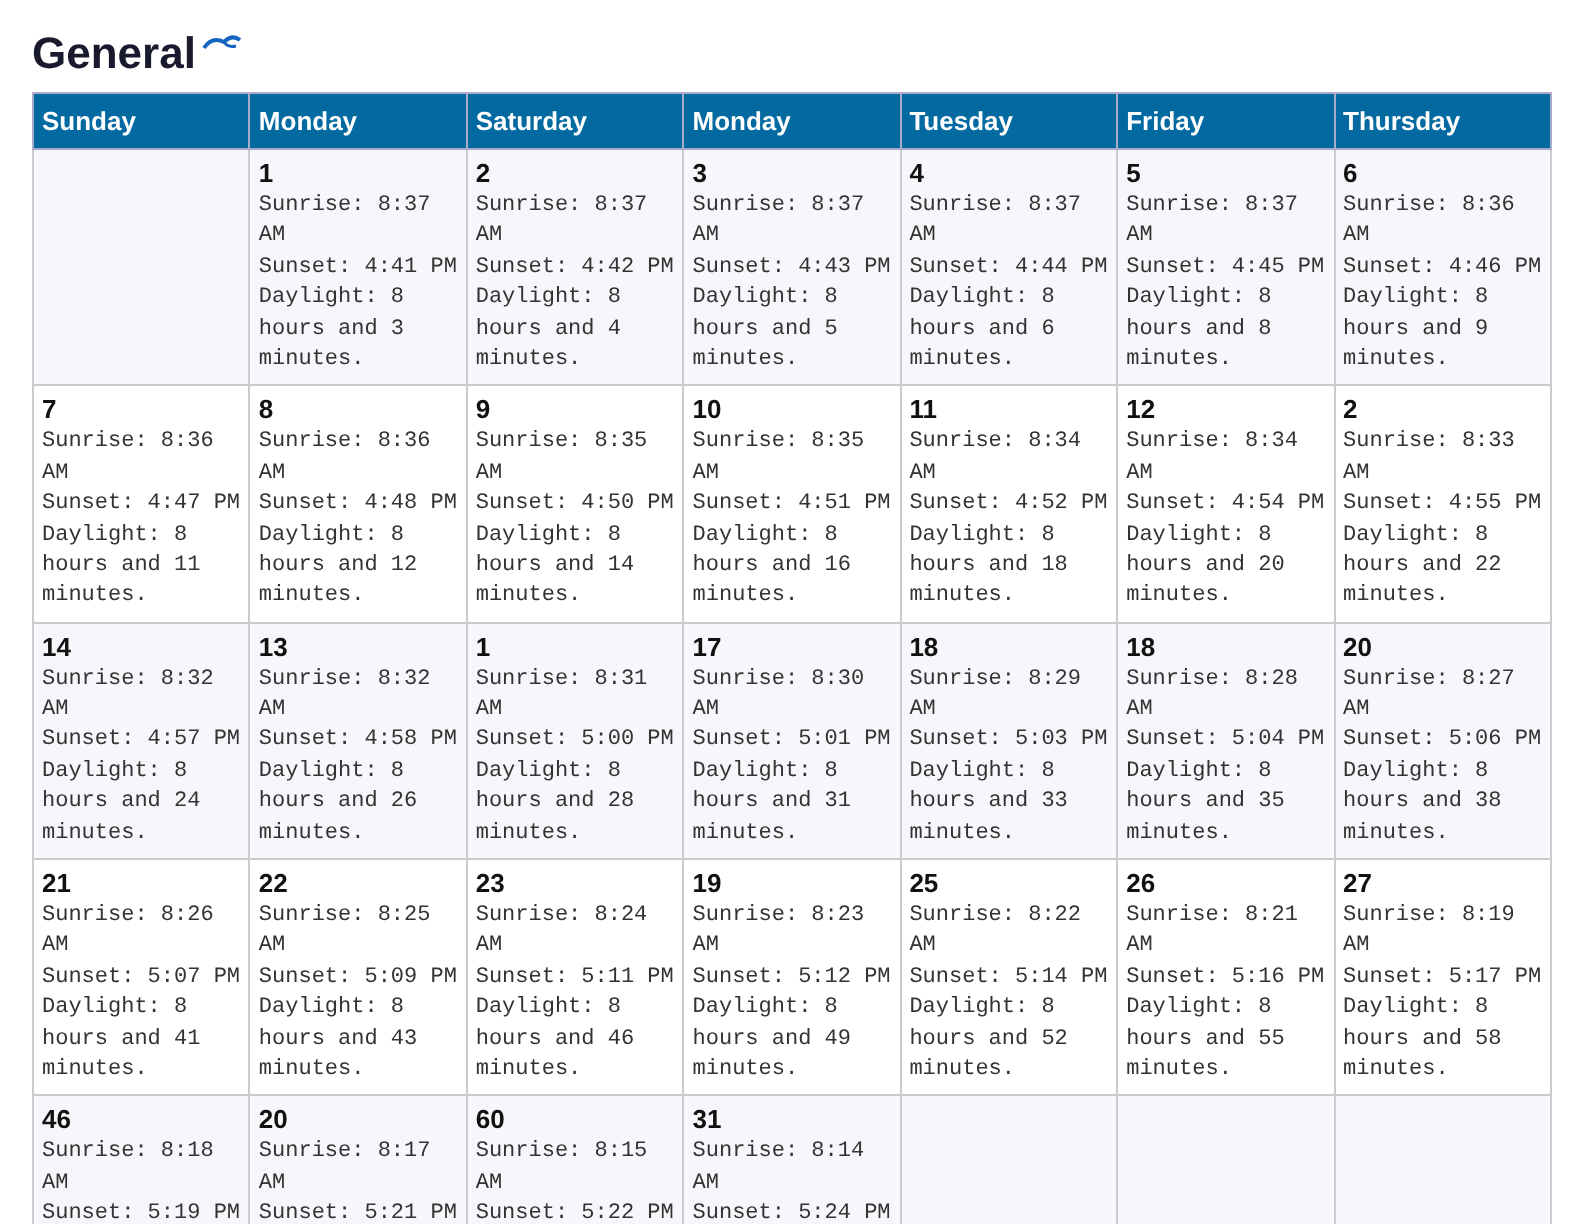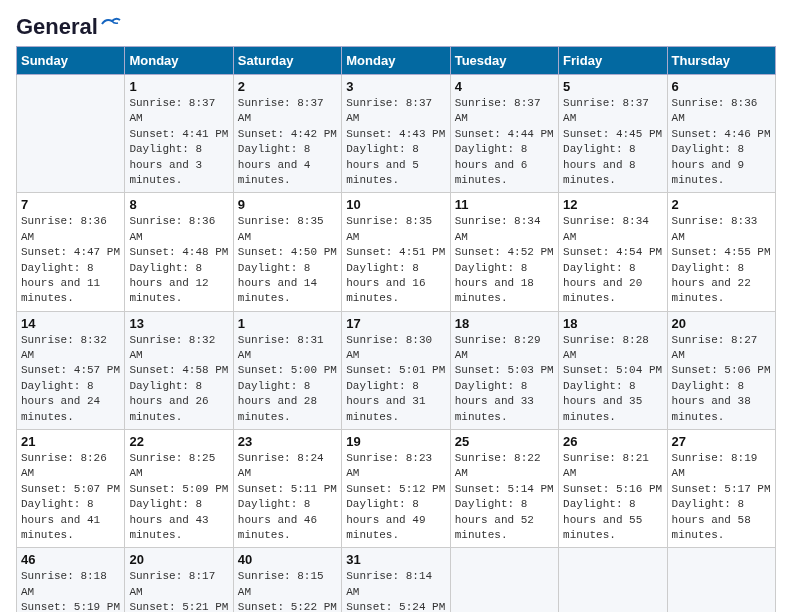--- a/index.html
+++ b/index.html
@@ -234,21 +234,21 @@
       <tr>
         <td>
           <span class="day-num">46</span>
           <div class="day-info">Sunrise: 8:18 AM<br>Sunset: 5:19 PM<br>Daylight: 9 hours and 1 minute.</div>
         </td>
         <td>
           <span class="day-num">20</span>
           <div class="day-info">Sunrise: 8:17 AM<br>Sunset: 5:21 PM<br>Daylight: 9 hours and 4 minutes.</div>
         </td>
         <td>
-          <span class="day-num">40</span>
+          <span class="day-num">60</span>
           <div class="day-info">Sunrise: 8:15 AM<br>Sunset: 5:22 PM<br>Daylight: 9 hours and 7 minutes.</div>
         </td>
         <td>
           <span class="day-num">31</span>
           <div class="day-info">Sunrise: 8:14 AM<br>Sunset: 5:24 PM<br>Daylight: 9 hours and 10 minutes.</div>
         </td>
         <td class="empty"></td>
         <td class="empty"></td>
         <td class="empty"></td>
       </tr>

